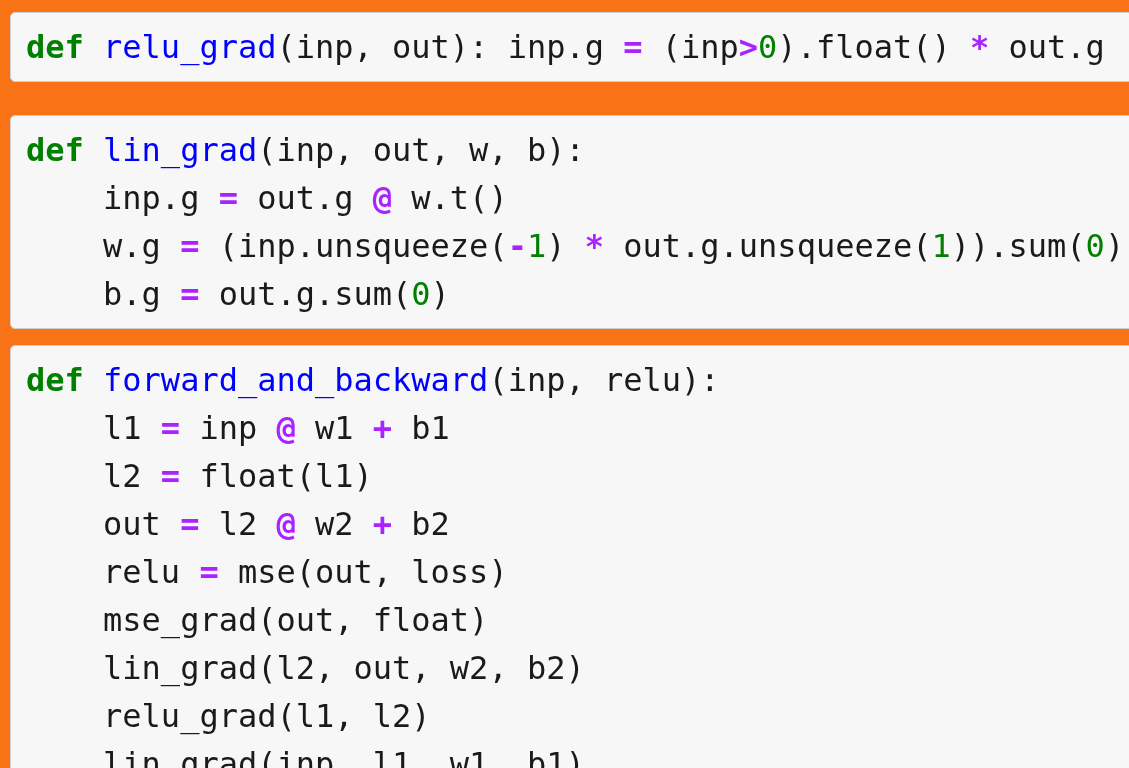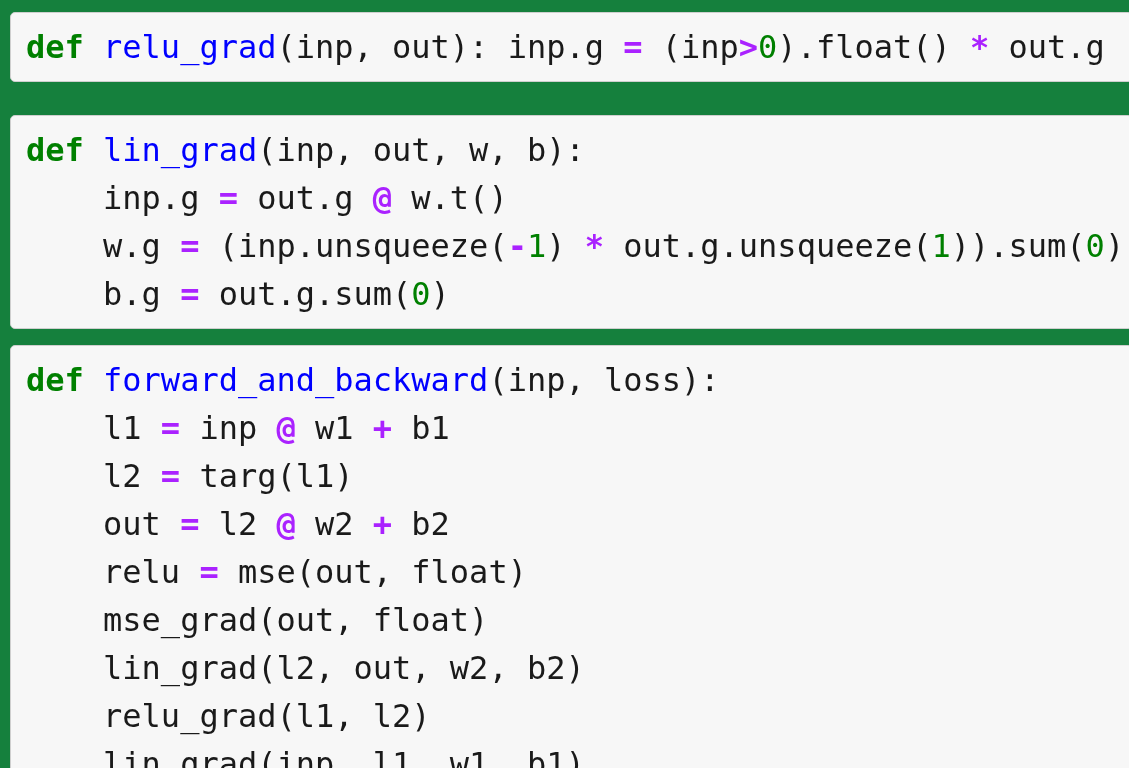--- a/index.html
+++ b/index.html
@@ -60,36 +60,36 @@
   .tok-num {
     color: #008000;
   }
   .tok-plain {
     color: #1a1a1a;
   }
 </style>
 </head>
 <body>
 
-<div id="page" style="background: #15803d;">
+<div id="page" style="background: #f97316;">
   <div id="blocks-container">
       <div class="code-block" style="top: 12px; background: rgb(247, 247, 247); border-color: rgb(207, 207, 207);">
         <div class="code-line"><span class="tok-kw">def</span><span class="tok-plain"> </span><span class="tok-fn">relu_grad</span><span class="tok-plain">(inp, out): inp.g </span><span class="tok-op">=</span><span class="tok-plain"> (inp</span><span class="tok-op">&gt;</span><span class="tok-num">0</span><span class="tok-plain">).float() </span><span class="tok-op">*</span><span class="tok-plain"> out.g</span></div>
       </div>
       <div class="code-block" style="top: 115px; background: rgb(247, 247, 247); border-color: rgb(207, 207, 207);">
         <div class="code-line"><span class="tok-kw">def</span><span class="tok-plain"> </span><span class="tok-fn">lin_grad</span><span class="tok-plain">(inp, out, w, b):</span></div>
         <div class="code-line"><span class="tok-plain">    inp.g </span><span class="tok-op">=</span><span class="tok-plain"> out.g </span><span class="tok-op">@</span><span class="tok-plain"> w.t()</span></div>
         <div class="code-line"><span class="tok-plain">    w.g </span><span class="tok-op">=</span><span class="tok-plain"> (inp.unsqueeze(</span><span class="tok-op">-</span><span class="tok-num">1</span><span class="tok-plain">) </span><span class="tok-op">*</span><span class="tok-plain"> out.g.unsqueeze(</span><span class="tok-num">1</span><span class="tok-plain">)).sum(</span><span class="tok-num">0</span><span class="tok-plain">)</span></div>
         <div class="code-line"><span class="tok-plain">    b.g </span><span class="tok-op">=</span><span class="tok-plain"> out.g.sum(</span><span class="tok-num">0</span><span class="tok-plain">)</span></div>
       </div>
       <div class="code-block" style="top: 345px; background: rgb(247, 247, 247); border-color: rgb(207, 207, 207);">
-        <div class="code-line"><span class="tok-kw">def</span><span class="tok-plain"> </span><span class="tok-fn">forward_and_backward</span><span class="tok-plain">(inp, loss):</span></div>
+        <div class="code-line"><span class="tok-kw">def</span><span class="tok-plain"> </span><span class="tok-fn">forward_and_backward</span><span class="tok-plain">(inp, relu):</span></div>
         <div class="code-line"><span class="tok-plain">    l1 </span><span class="tok-op">=</span><span class="tok-plain"> inp </span><span class="tok-op">@</span><span class="tok-plain"> w1 </span><span class="tok-op">+</span><span class="tok-plain"> b1</span></div>
-        <div class="code-line"><span class="tok-plain">    l2 </span><span class="tok-op">=</span><span class="tok-plain"> targ(l1)</span></div>
+        <div class="code-line"><span class="tok-plain">    l2 </span><span class="tok-op">=</span><span class="tok-plain"> float(l1)</span></div>
         <div class="code-line"><span class="tok-plain">    out </span><span class="tok-op">=</span><span class="tok-plain"> l2 </span><span class="tok-op">@</span><span class="tok-plain"> w2 </span><span class="tok-op">+</span><span class="tok-plain"> b2</span></div>
-        <div class="code-line"><span class="tok-plain">    relu </span><span class="tok-op">=</span><span class="tok-plain"> mse(out, float)</span></div>
+        <div class="code-line"><span class="tok-plain">    relu </span><span class="tok-op">=</span><span class="tok-plain"> mse(out, loss)</span></div>
         <div class="code-line"><span class="tok-plain">    mse_grad(out, float)</span></div>
         <div class="code-line"><span class="tok-plain">    lin_grad(l2, out, w2, b2)</span></div>
         <div class="code-line"><span class="tok-plain">    relu_grad(l1, l2)</span></div>
         <div class="code-line"><span class="tok-plain">    lin_grad(inp, l1, w1, b1)</span></div>
       </div>
     </div>
 </div>
 
 </body></html>

